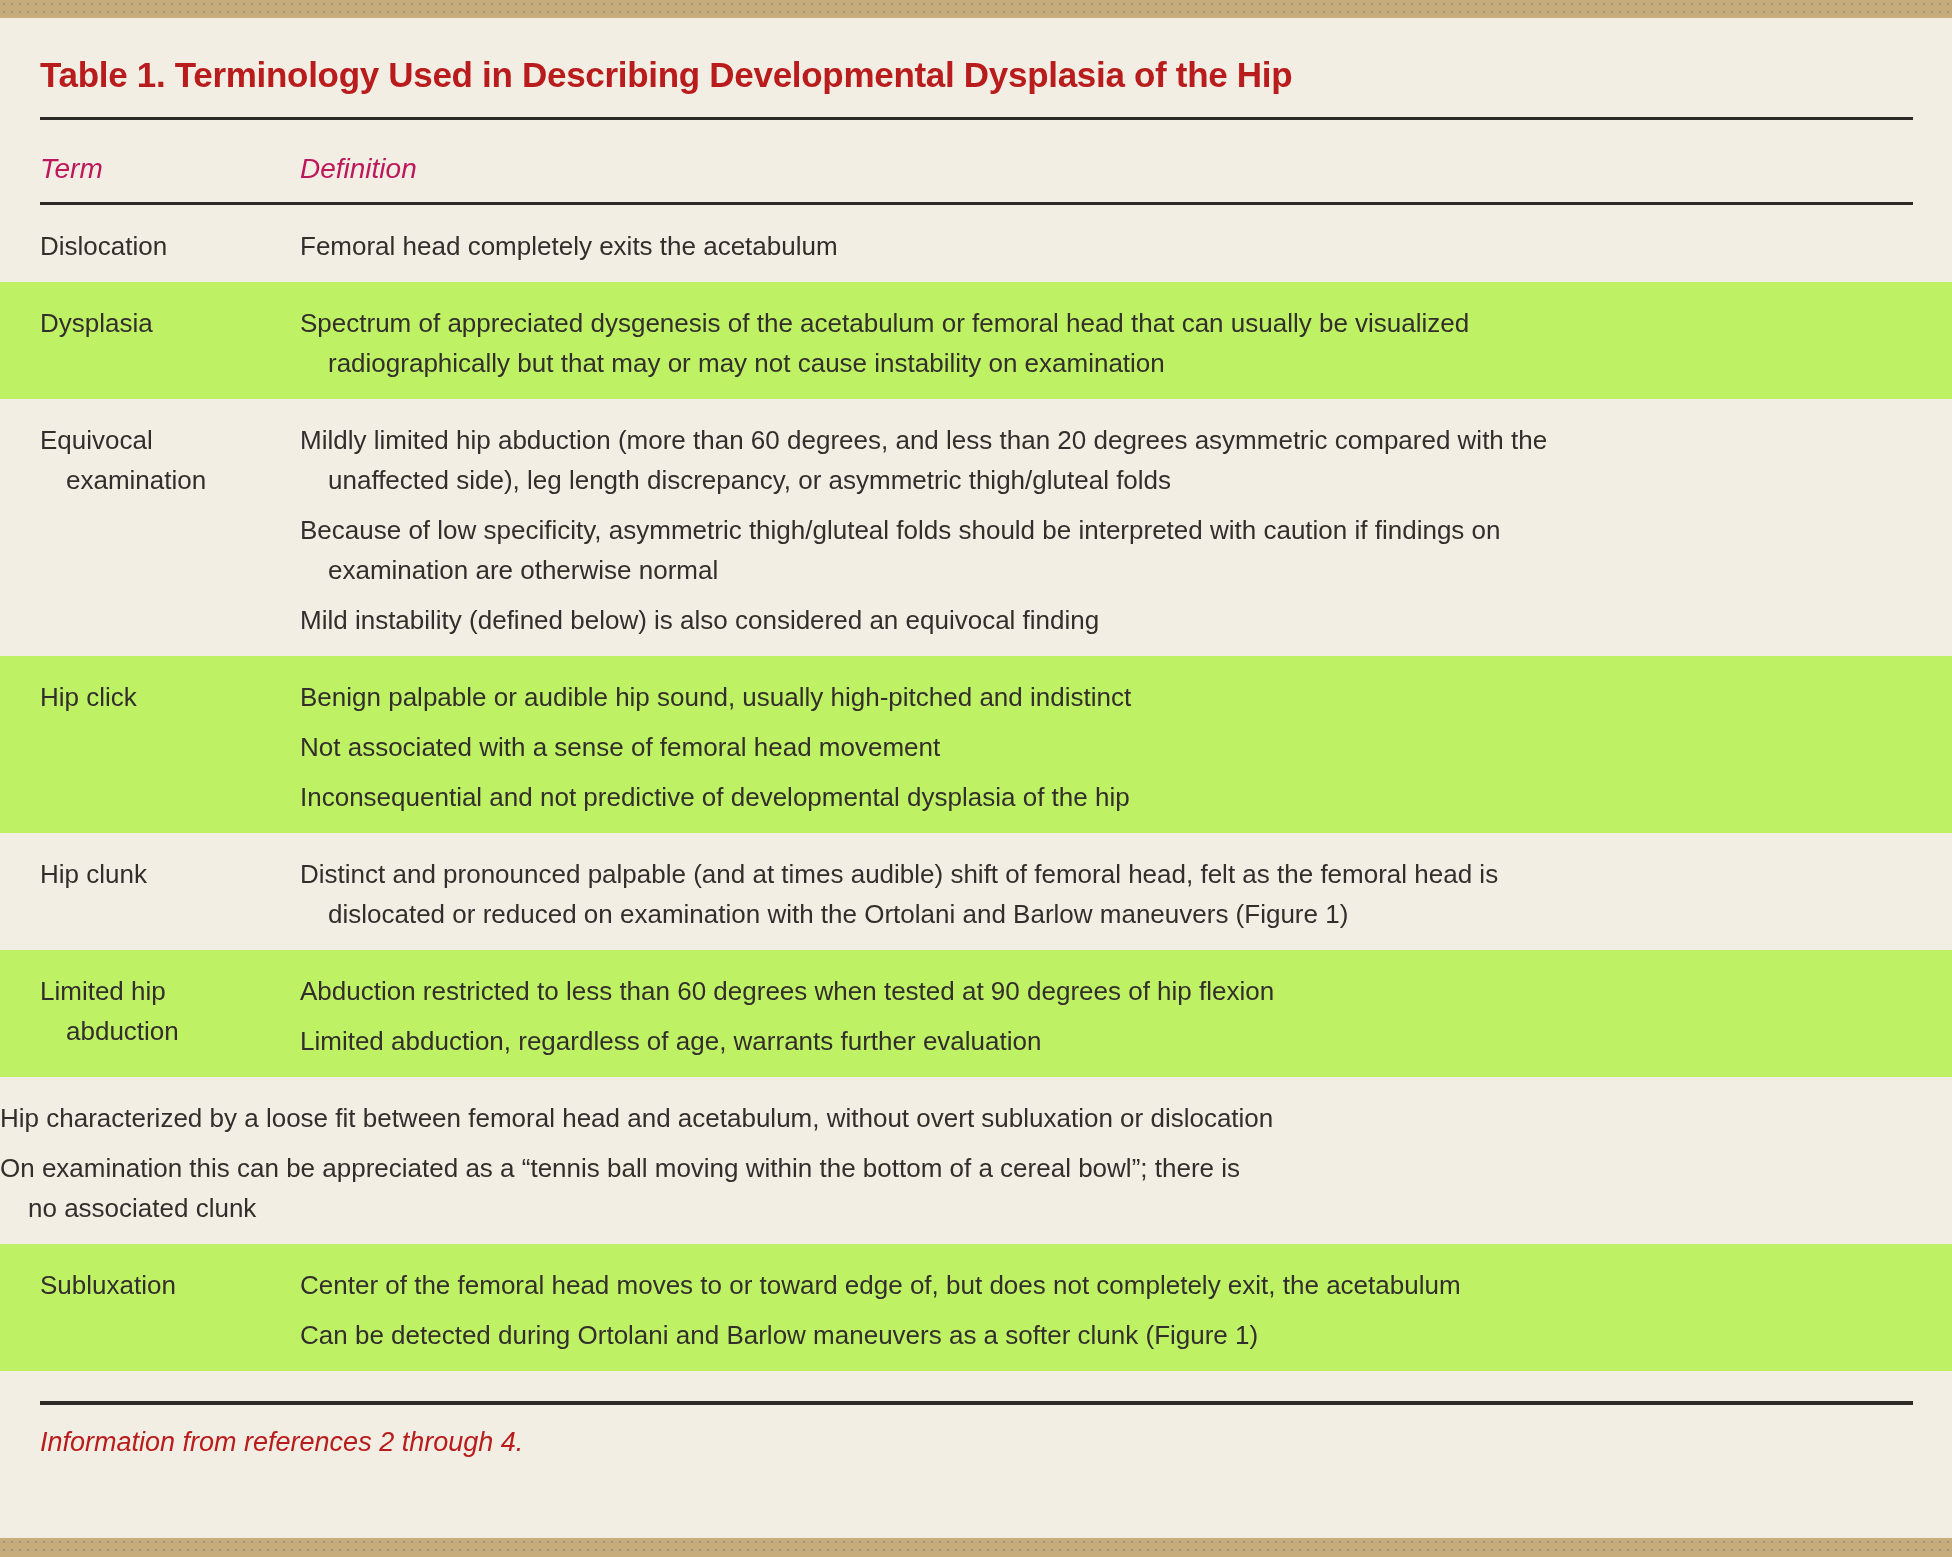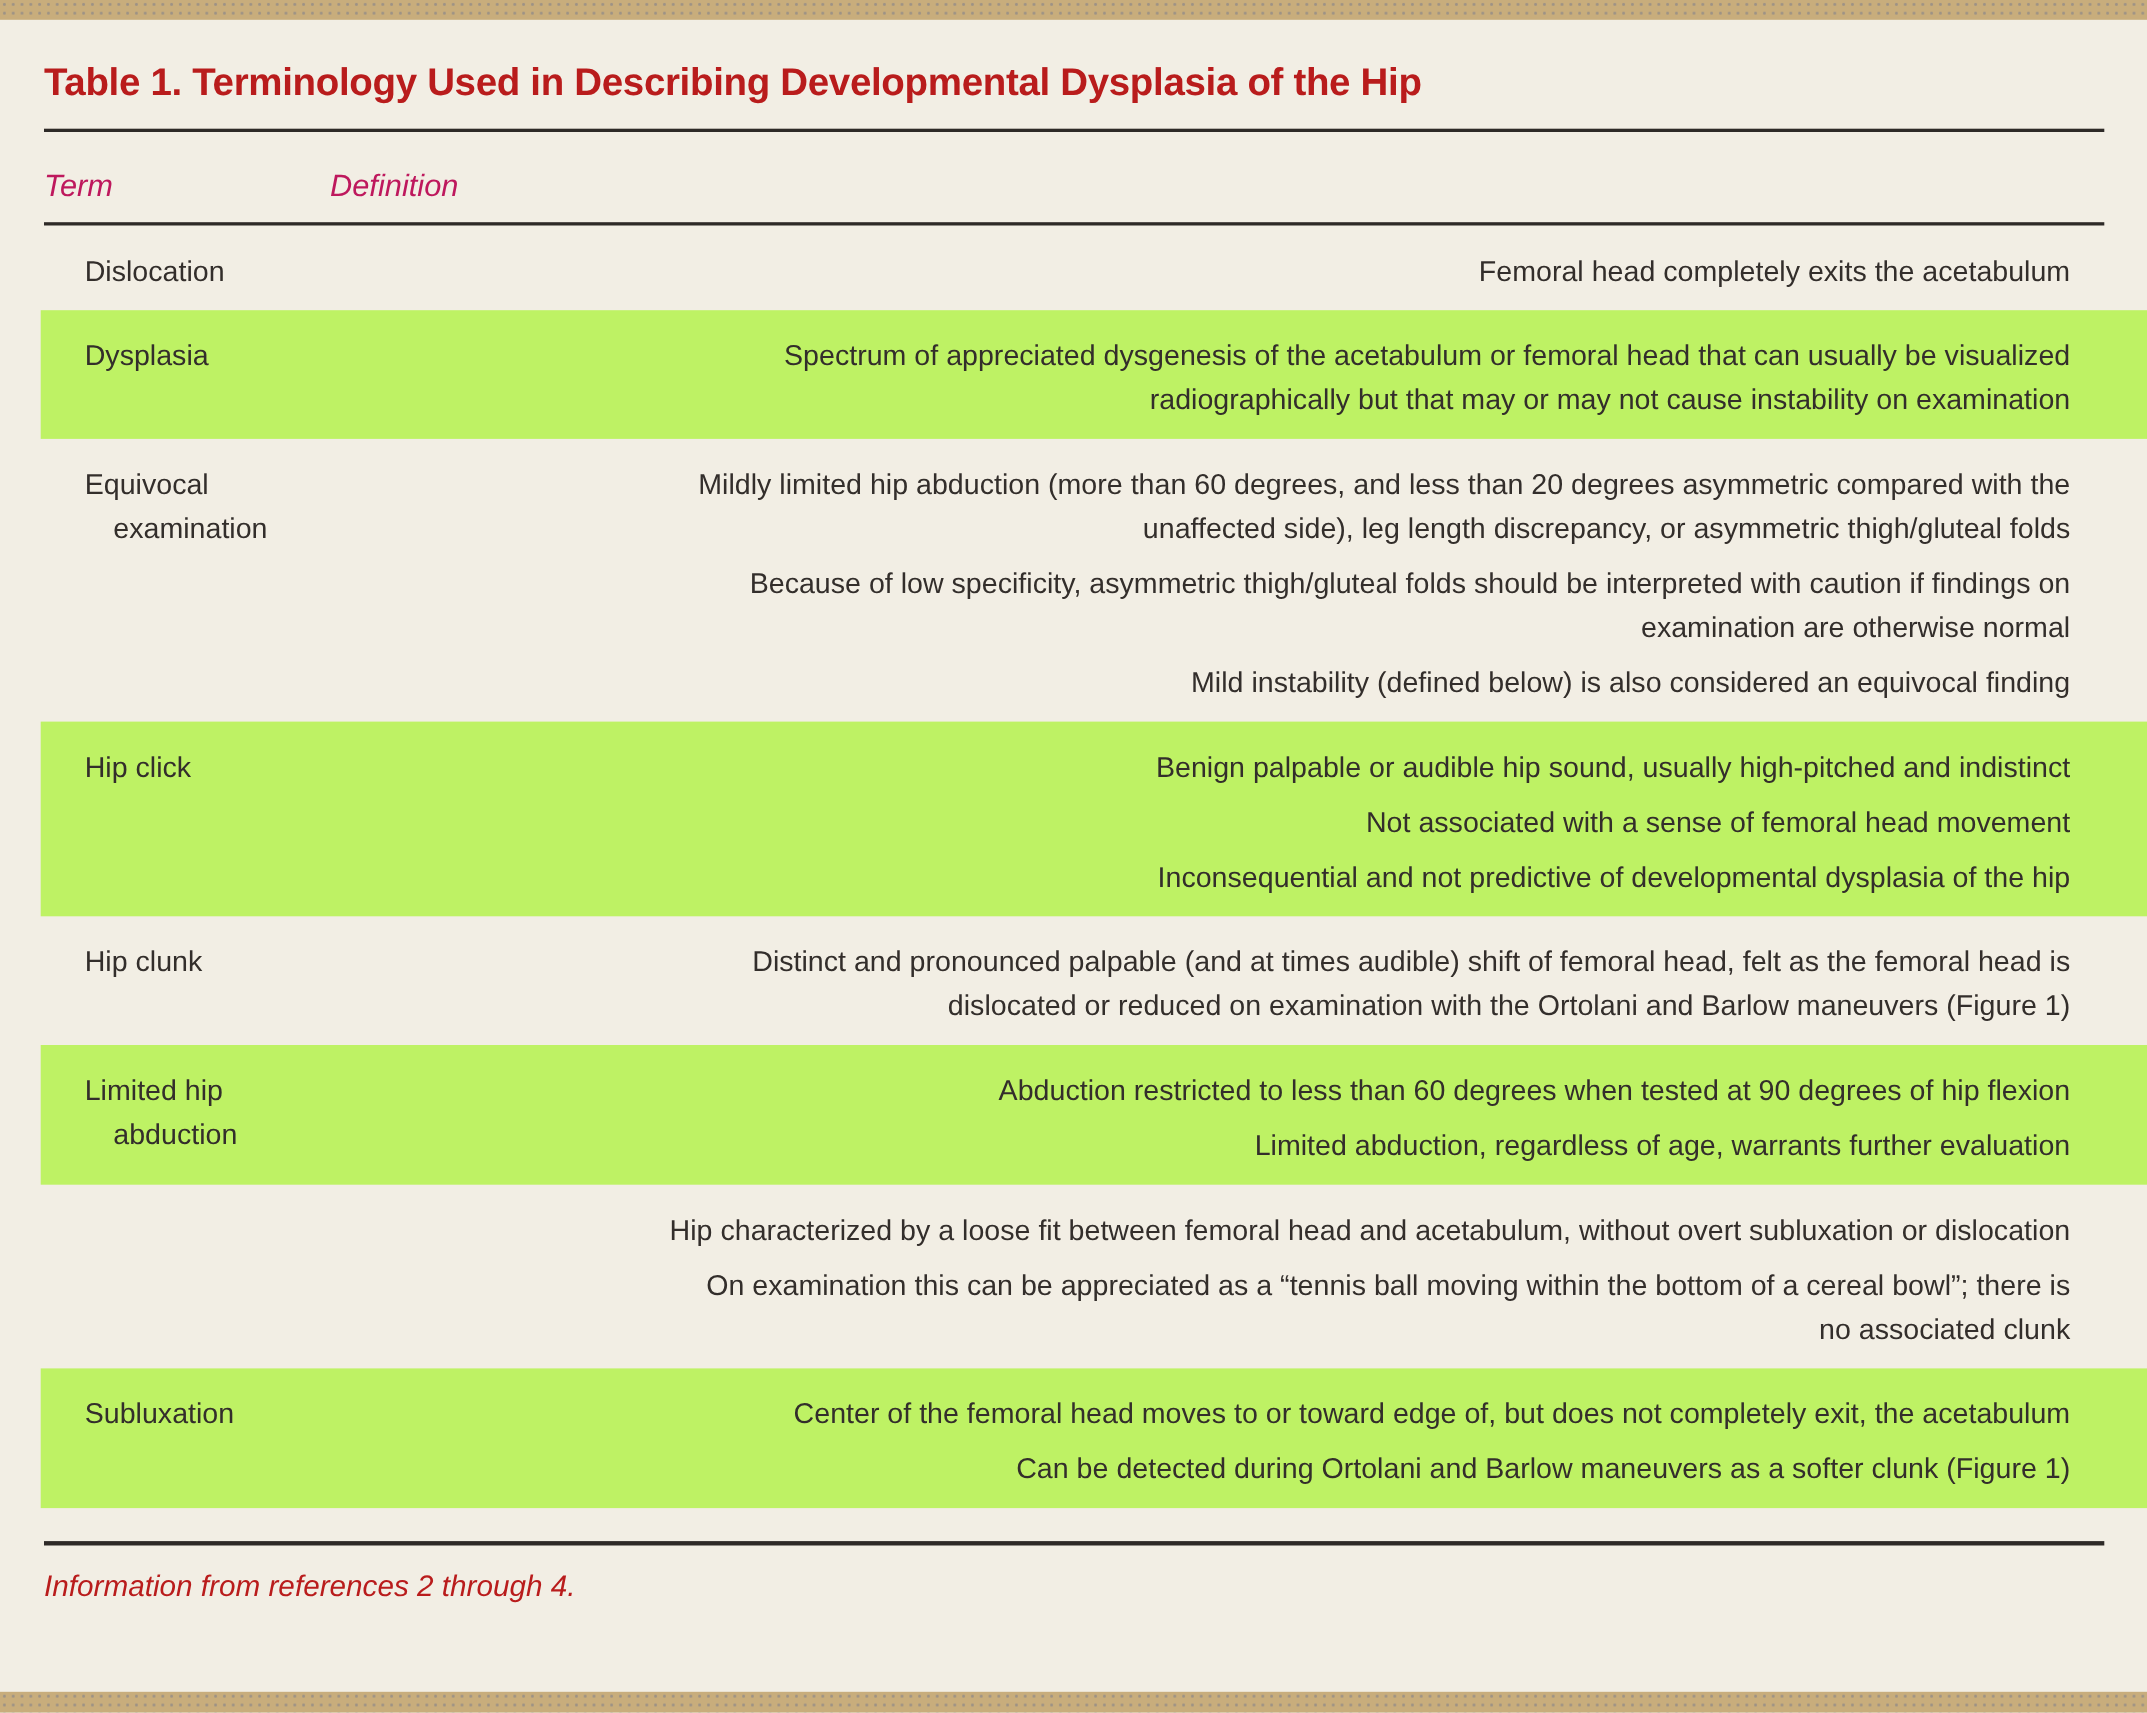--- a/index.html
+++ b/index.html
@@ -42,21 +42,21 @@
   .rule-title { margin-top: 21px; }
   .rule-foot  { margin-top: 30px; height: 4px; }
   .hdr-row {
     display: flex;
     padding: 32px 0 16px 0;
     font-style: italic;
     font-size: 28px;
     line-height: 34px;
     color: #be185d;
   }
-  .row { display: flex; padding: 21px 0 16px 0; margin-left: 37px; }
+  .row { display: flex; padding: 21px 12px 16px 0; }
   .row.alt { background: #bef264; }
   .c-term {
     flex: 0 0 300px;
     box-sizing: border-box;
     padding-left: 40px;
   }
   .c-def {
     flex: 1;
     box-sizing: border-box;
     padding-right: 70px;
@@ -65,21 +65,20 @@
     display: block;
     padding-left: 26px;
     text-indent: -26px;
     white-space: pre-line;
   }
   p.def {
     margin: 0 0 10px 0;
     padding-left: 28px;
     text-indent: -28px;
     white-space: pre-line;
-    text-align: right;
   }
   p.def:last-child { margin-bottom: 0; }
   .footnote {
     margin: 20px 0 0 40px;
     font-style: italic;
     font-size: 27px;
     line-height: 34px;
     color: #b91c1c;
   }
 </style>

